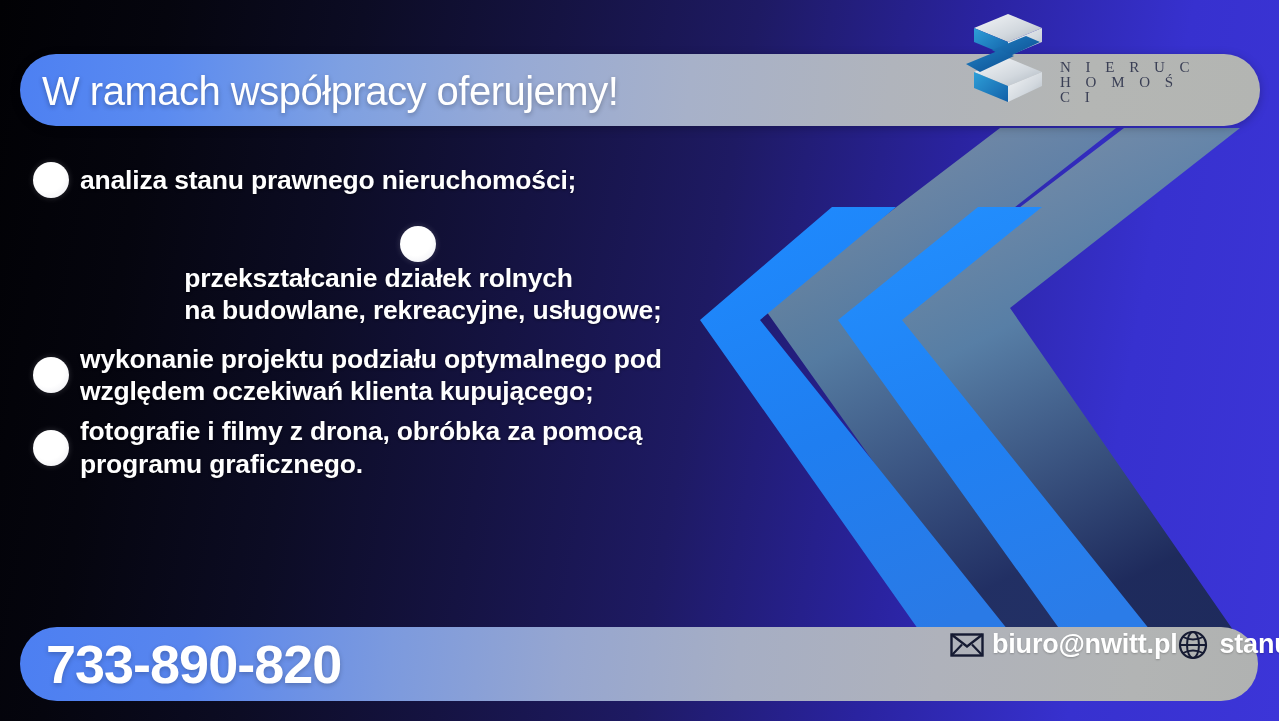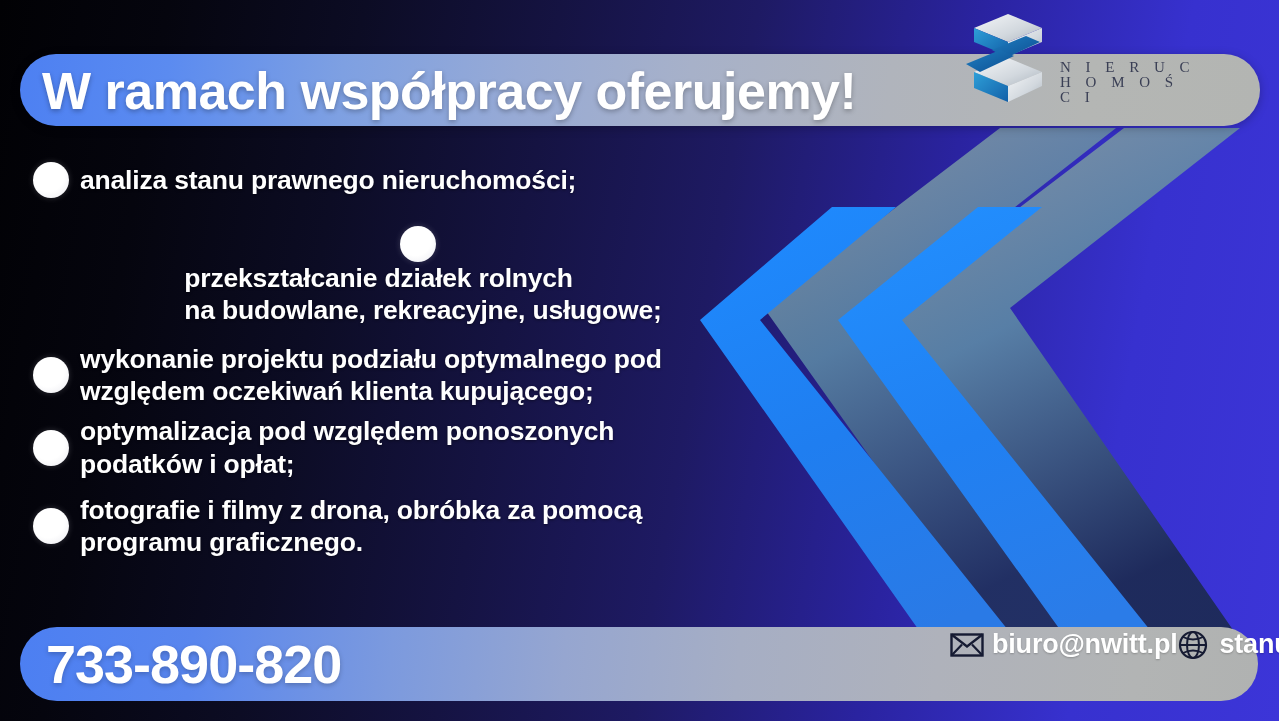--- a/index.html
+++ b/index.html
@@ -57,22 +57,22 @@
     position: absolute;
     left: 20px;
     top: 45px;
     width: 980px;
     height: 92px;
     display: flex;
     align-items: center;
     padding-left: 22px;
     box-sizing: border-box;
     color: #ffffff;
-    font-size: 52px;
-    font-weight: 700;
+    font-size: 40px;
+    font-weight: 400;
     letter-spacing: -0.5px;
     white-space: nowrap;
     text-shadow: 0 2px 5px rgba(0,0,0,0.28);
     z-index: 6;
   }
 
   
   .logo {
     position: absolute;
     left: 962px;
@@ -290,24 +290,20 @@
       <span class="bullet-text">analiza stanu prawnego nieruchomości;</span>
     </div>
     <div class="bullet-row r2">
       <span class="bullet-dot"></span>
       <span class="bullet-text">przekształcanie działek rolnych<br>na budowlane, rekreacyjne, usługowe;</span>
     </div>
     <div class="bullet-row r3">
       <span class="bullet-dot"></span>
       <span class="bullet-text">wykonanie projektu podziału optymalnego pod<br>względem oczekiwań klienta kupującego;</span>
     </div>
-    <div class="bullet-row r4">
-      <span class="bullet-dot"></span>
-      <span class="bullet-text">optymalizacja pod względem ponoszonych<br>podatków i opłat;</span>
-    </div>
     <div class="bullet-row r5">
       <span class="bullet-dot"></span>
       <span class="bullet-text">fotografie i filmy z drona, obróbka za pomocą<br>programu graficznego.</span>
     </div>
   </div>
 
   <div class="footer-bar"></div>
   <div class="phone">733-890-820</div>
 
   <div class="contact-block">

